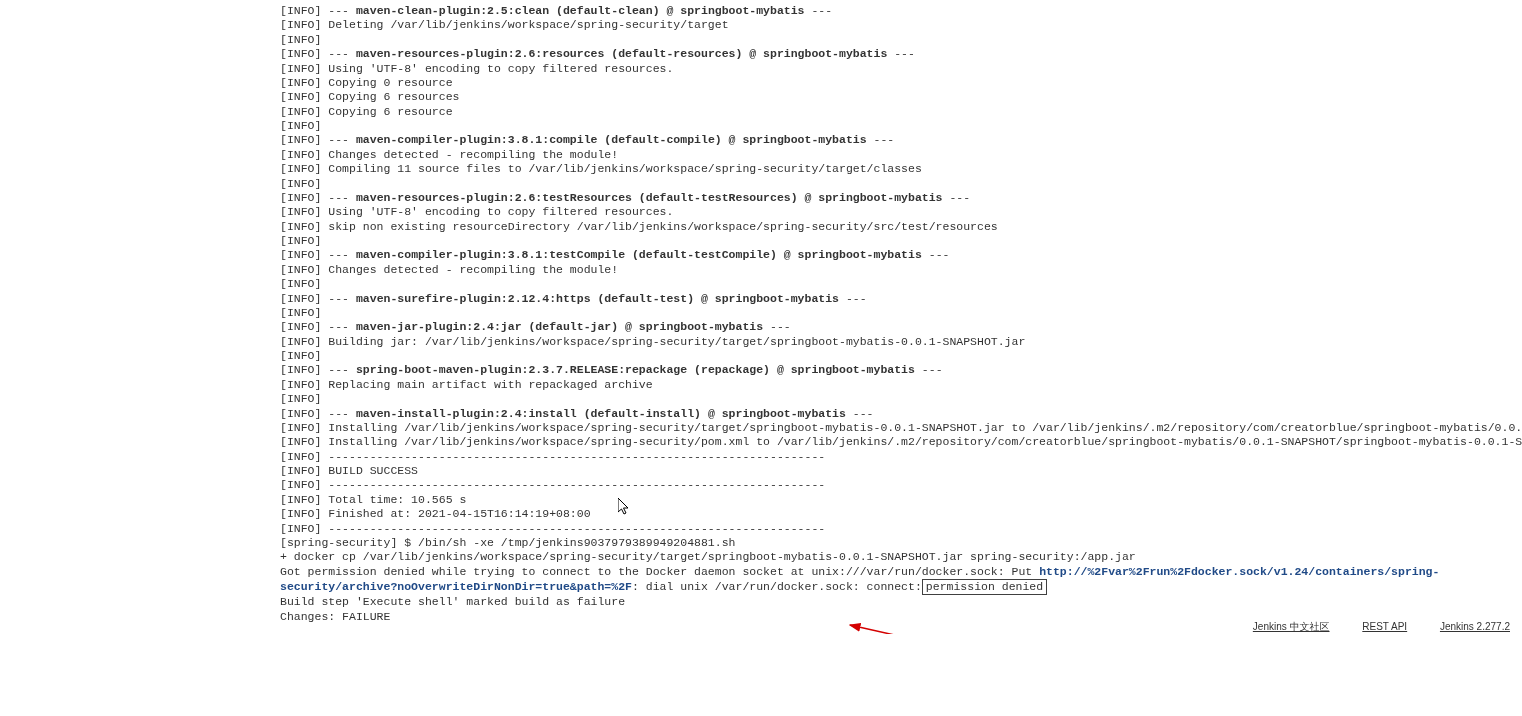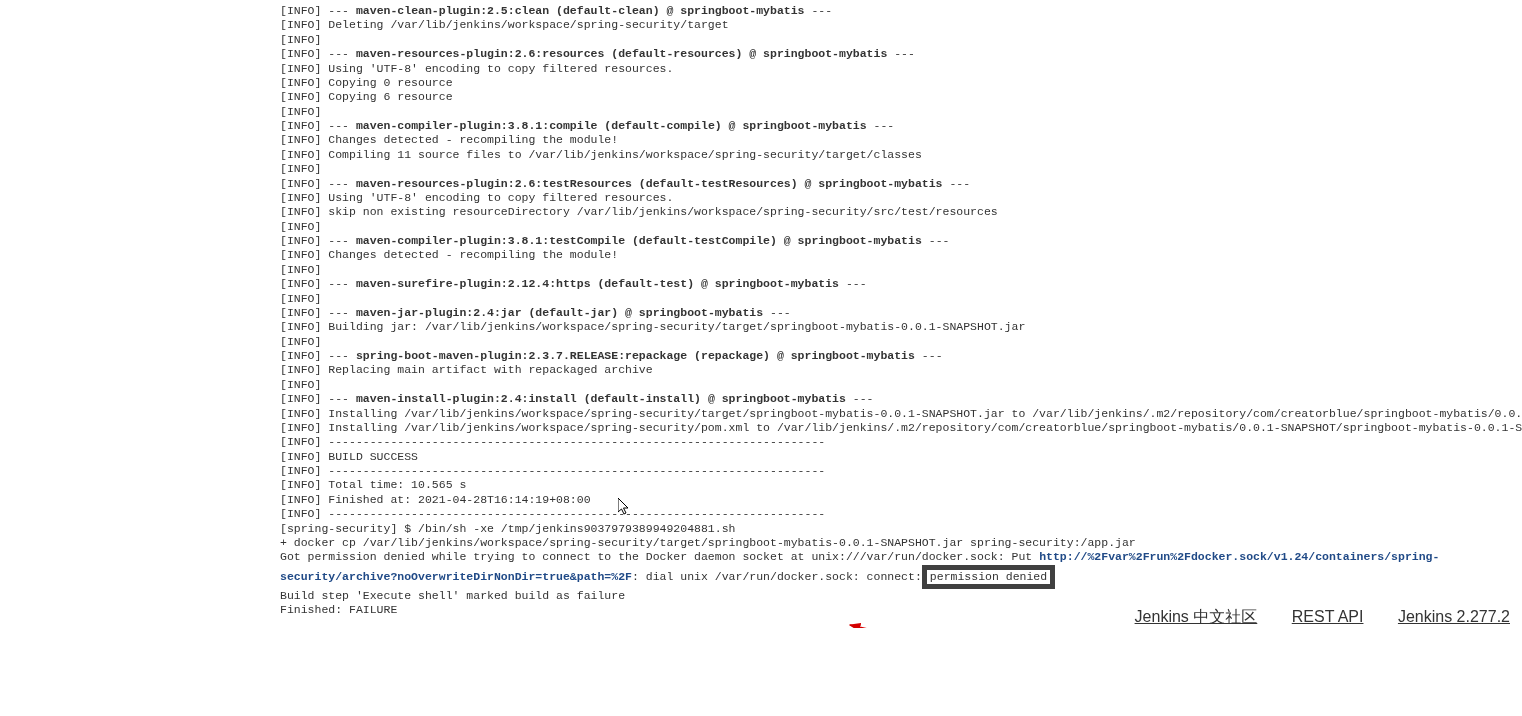--- a/index.html
+++ b/index.html
@@ -28,21 +28,21 @@
     }
     .bold {
       font-weight: bold;
     }
     .link {
       color: #204a87;
       font-weight: bold;
       cursor: pointer;
     }
     .highlight-box {
-      border: 5px solid #404040;
+      border: 1px solid #404040;
       padding: 0 3px;
       display: inline-block;
     }
     .annotation-arrow {
       position: absolute;
       top: 620px;
       left: 840px;
       width: 220px;
       height: 55px;
       pointer-events: none;
@@ -64,21 +64,21 @@
       color: #ddd;
       font-family: Arial, sans-serif;
       pointer-events: none;
     }
     .footer {
       position: absolute;
       bottom: 0;
       right: 0;
       width: 100%;
       text-align: right;
-      font-size: 16px;
+      font-size: 10px;
       padding: 4px 12px 0 0;
       color: #333;
       border-top: 0;
     }
     .footer span {
       margin-left: 30px;
       text-decoration: underline;
       cursor: pointer;
     }
     .cursor-icon {
@@ -91,20 +91,21 @@
 </head>
 <body>
 
 <div class="console-output" id="console-container">
 <div class="line">[INFO] --- <span class="bold">maven-clean-plugin:2.5:clean (default-clean) @ springboot-mybatis</span> ---</div>
     <div class="line">[INFO] Deleting /var/lib/jenkins/workspace/spring-security/target</div>
     <div class="line">[INFO] </div>
     <div class="line">[INFO] --- <span class="bold">maven-resources-plugin:2.6:resources (default-resources) @ springboot-mybatis</span> ---</div>
     <div class="line">[INFO] Using 'UTF-8' encoding to copy filtered resources.</div>
     <div class="line">[INFO] Copying 0 resource</div>
+    <div class="line">[INFO] Copying 6 resources</div>
     <div class="line">[INFO] Copying 6 resource</div>
     <div class="line">[INFO] </div>
     <div class="line">[INFO] --- <span class="bold">maven-compiler-plugin:3.8.1:compile (default-compile) @ springboot-mybatis</span> ---</div>
     <div class="line">[INFO] Changes detected - recompiling the module!</div>
     <div class="line">[INFO] Compiling 11 source files to /var/lib/jenkins/workspace/spring-security/target/classes</div>
     <div class="line">[INFO] </div>
     <div class="line">[INFO] --- <span class="bold">maven-resources-plugin:2.6:testResources (default-testResources) @ springboot-mybatis</span> ---</div>
     <div class="line">[INFO] Using 'UTF-8' encoding to copy filtered resources.</div>
     <div class="line">[INFO] skip non existing resourceDirectory /var/lib/jenkins/workspace/spring-security/src/test/resources</div>
     <div class="line">[INFO] </div>
@@ -119,27 +120,27 @@
     <div class="line">[INFO] --- <span class="bold">spring-boot-maven-plugin:2.3.7.RELEASE:repackage (repackage) @ springboot-mybatis</span> ---</div>
     <div class="line">[INFO] Replacing main artifact with repackaged archive</div>
     <div class="line">[INFO] </div>
     <div class="line">[INFO] --- <span class="bold">maven-install-plugin:2.4:install (default-install) @ springboot-mybatis</span> ---</div>
     <div class="line">[INFO] Installing /var/lib/jenkins/workspace/spring-security/target/springboot-mybatis-0.0.1-SNAPSHOT.jar to /var/lib/jenkins/.m2/repository/com/creatorblue/springboot-mybatis/0.0.1-SNAPSHOT/springboot-mybatis-0.0.1-SNAPSHOT.jar</div>
     <div class="line">[INFO] Installing /var/lib/jenkins/workspace/spring-security/pom.xml to /var/lib/jenkins/.m2/repository/com/creatorblue/springboot-mybatis/0.0.1-SNAPSHOT/springboot-mybatis-0.0.1-SNAPSHOT.pom</div>
     <div class="line">[INFO] ------------------------------------------------------------------------</div>
     <div class="line">[INFO] BUILD SUCCESS</div>
     <div class="line">[INFO] ------------------------------------------------------------------------</div>
     <div class="line">[INFO] Total time:  10.565 s</div>
-    <div class="line">[INFO] Finished at: 2021-04-28T16:14:19+08:00</div>
+    <div class="line">[INFO] Finished at: 2021-04-15T16:14:19+08:00</div>
     <div class="line">[INFO] ------------------------------------------------------------------------</div>
     <div class="line">[spring-security] $ /bin/sh -xe /tmp/jenkins9037979389949204881.sh</div>
     <div class="line">+ docker cp /var/lib/jenkins/workspace/spring-security/target/springboot-mybatis-0.0.1-SNAPSHOT.jar spring-security:/app.jar</div>
     <div class="line" style="white-space: normal;">Got permission denied while trying to connect to the Docker daemon socket at unix:///var/run/docker.sock: Put <span class="link">http://%2Fvar%2Frun%2Fdocker.sock/v1.24/containers/spring-security/archive?noOverwriteDirNonDir=true&amp;path=%2F</span>: dial unix /var/run/docker.sock: connect:<span class="highlight-box"> permission denied </span></div>
     <div class="line">Build step 'Execute shell' marked build as failure</div>
-    <div class="line">Finished: FAILURE</div>
+    <div class="line">Changes: FAILURE</div>
   </div>
 
 <svg class="annotation-arrow" viewBox="0 0 220 55">
   <defs>
     <marker id="arrowhead" markerWidth="8" markerHeight="6" refX="7" refY="3" orient="auto">
       <polygon points="0 0, 8 3, 0 6" fill="#d40000"></polygon>
     </marker>
   </defs>
   <line x1="210" y1="50" x2="10" y2="5" stroke="#d40000" stroke-width="1.5" marker-end="url(#arrowhead)"></line>
 </svg>

